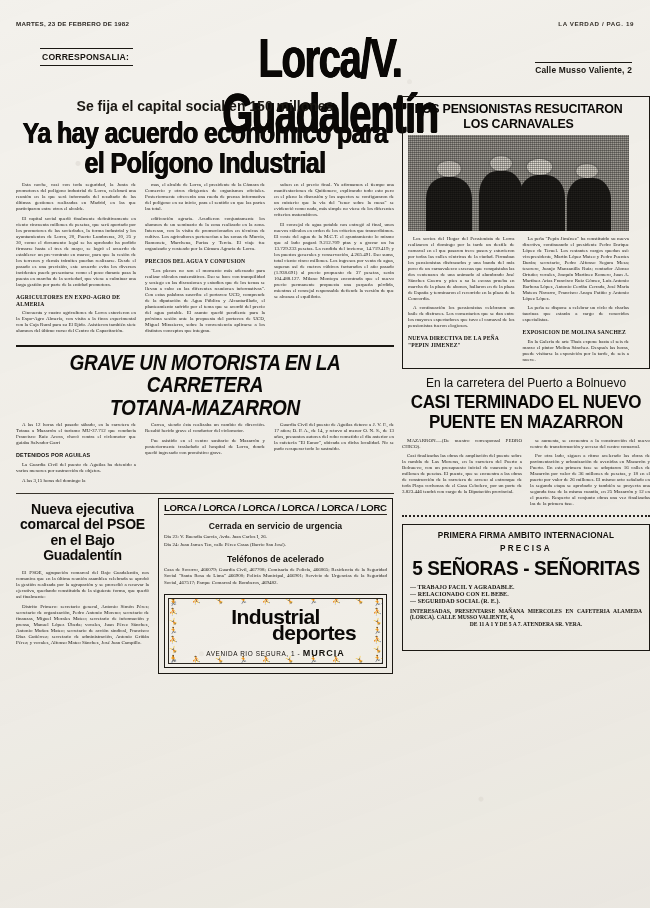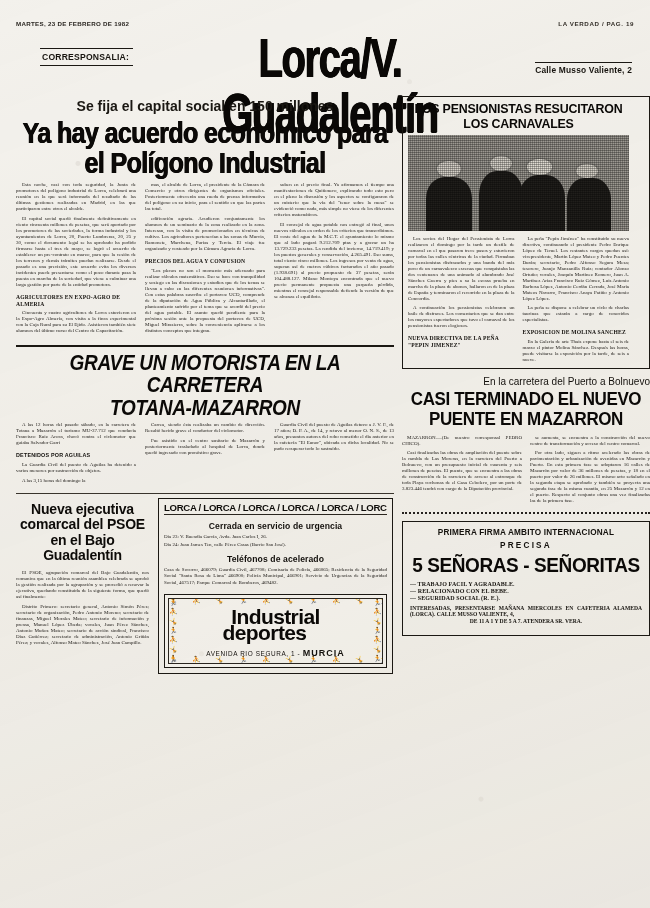--- a/index.html
+++ b/index.html
@@ -193,34 +193,34 @@
     mix-blend-mode:multiply;
   }
   .ph-face{position:absolute;border-radius:50%;background:#d8d4cb;box-shadow:0 0 2px rgba(0,0,0,.5);}
   .ph-body{position:absolute;background:#201e1b;border-radius:40% 40% 0 0;}
   .rcols2{column-count:2;column-gap:8px;}
   p.rbody{
     font-family:"Liberation Serif",serif;font-size:5.0px;line-height:6.0px;
     text-align:justify;margin:0 0 3px 0;text-indent:5px;color:#1d1a16;
   }
   .rkicker{
-    text-align:right;font-family:"Liberation Sans",sans-serif;
-    font-size:10px;font-weight:normal;color:#14110d;margin:4px 0 3px 0;
+    text-align:center;font-family:"Liberation Sans",sans-serif;
+    font-size:12px;font-weight:normal;color:#14110d;margin:4px 0 3px 0;
   }
   .rhead2{
     text-align:center;font-family:"Liberation Sans",sans-serif;
     font-weight:bold;font-size:17px;line-height:18px;letter-spacing:-.4px;
     color:#0b0907;transform:scaleY(1.1);transform-origin:center top;
     margin:0 0 9px 0;
   }
   .dotrule{
     border-top:2.4px dotted #262220;margin:8px 0 7px 0;height:0;
   }
   
-  .jobad{border:1.5px solid #1b1813;padding:6px 7px 10px 7px;box-sizing:border-box;}
+  .jobad{border:1.5px solid #1b1813;padding:6px 7px 22px 7px;box-sizing:border-box;}
   .job-l1{
     text-align:center;font-family:"Liberation Sans",sans-serif;
     font-weight:bold;font-size:8.2px;letter-spacing:.2px;color:#14110d;
   }
   .job-l2{
     text-align:center;font-family:"Liberation Sans",sans-serif;
     font-weight:bold;font-size:8.2px;letter-spacing:2.2px;color:#14110d;margin-top:4px;
   }
   .job-big{
     text-align:center;font-family:"Liberation Sans",sans-serif;
@@ -348,21 +348,21 @@
                     <span>🤸</span>
                     <span>🏃</span>
                     <span>⛹</span>
                     <span>🤸</span>
                     <span>🏃</span>
                     <span>⛹</span>
                     <span>🤸</span>
                   </div>
               </div>
               <div class="tovar-logo">Industrial</div>
-              <div class="tovar-logo" style="padding-right:22px;margin-top:-4px;">deportes</div>
+              <div class="tovar-logo" style="text-align:right;padding-right:22px;margin-top:-4px;">deportes</div>
               <div class="tovar-addr">
                 <span>AVENIDA RIO SEGURA, 1 -</span>
                 <b>MURCIA</b>
               </div>
             </div>
           </div>
         </div>
         <div class="clear"></div>
       </div>
     </div>

